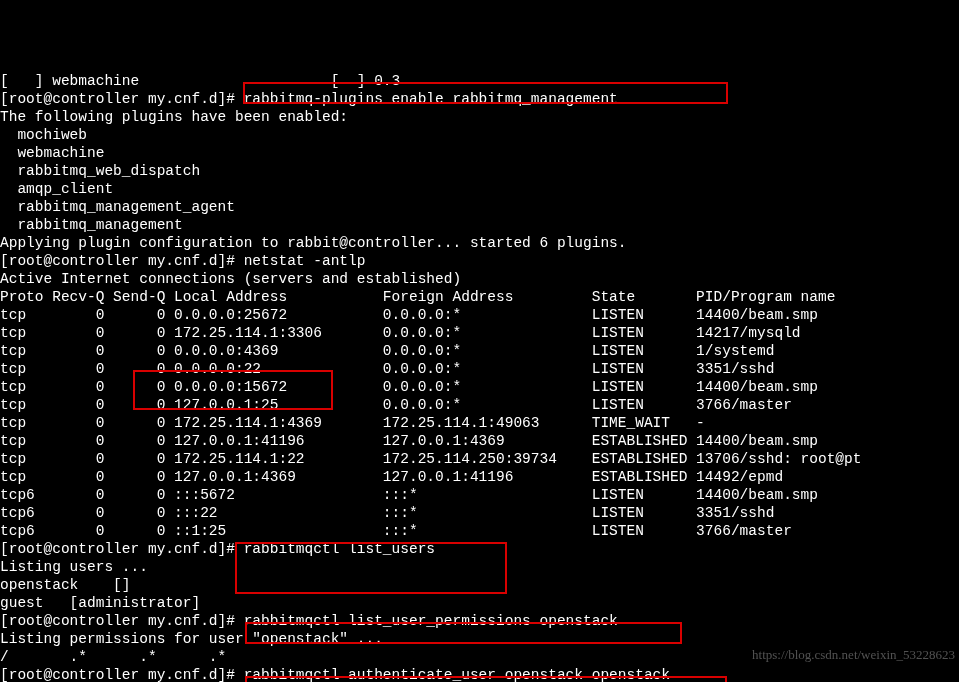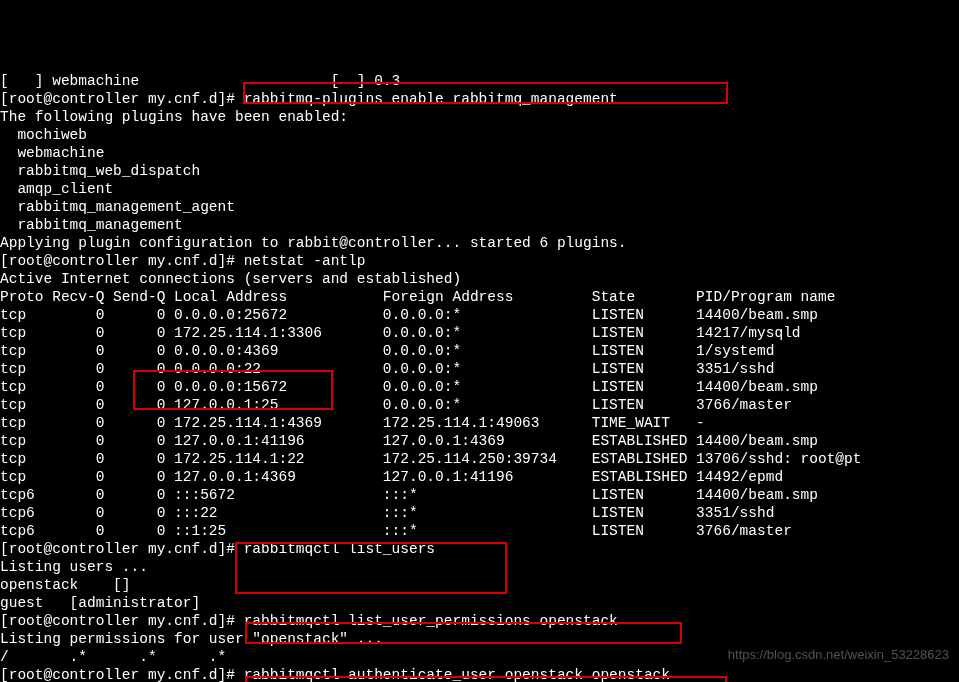--- a/index.html
+++ b/index.html
@@ -18,24 +18,24 @@
   }
   .term { position: relative; }
   .hl {
     position: absolute;
     border: 2px solid #d90000;
     box-sizing: border-box;
     pointer-events: none;
   }
   .watermark {
     position: absolute;
-    right: 10px;
+    right: 4px;
     bottom: 18px;
     color: #888;
-    font-family: Liberation Sans, sans-serif;
+    font-family: Liberation Serif, serif;
     font-size: 13px;
     opacity: .6;
     pointer-events: none;
     text-align: right;
   }
 </style>
 </head>
 <body>
 
 

